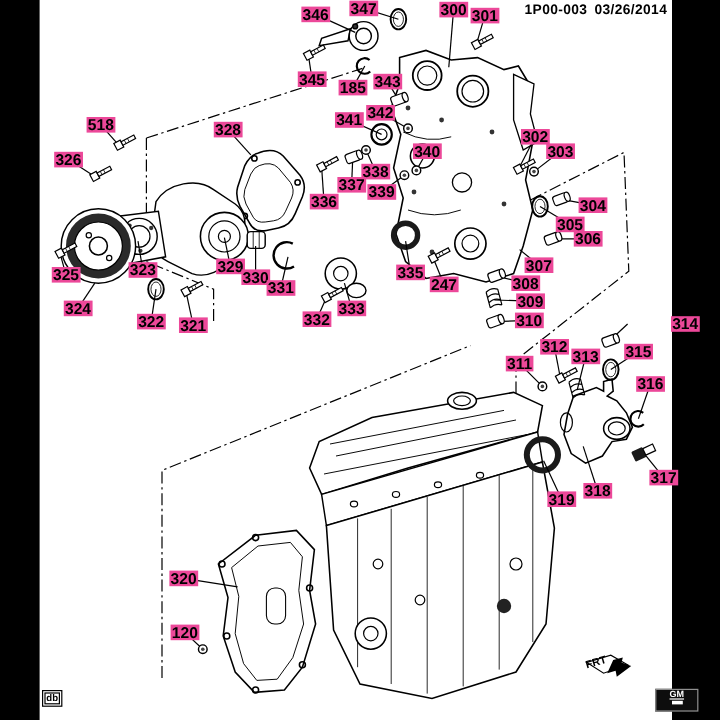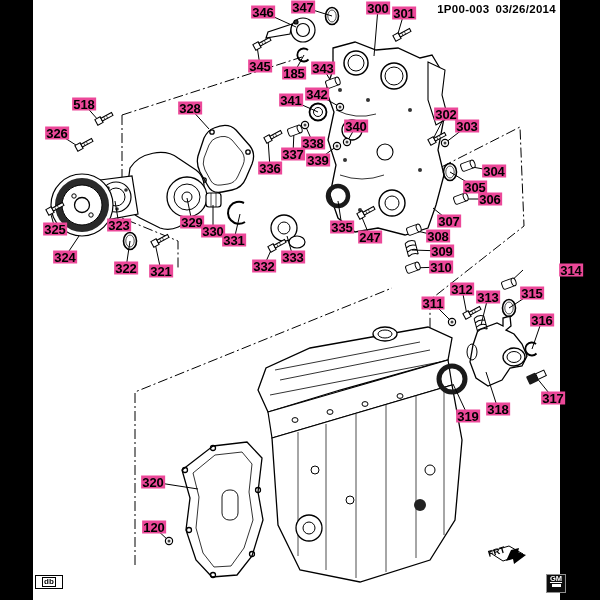--- a/index.html
+++ b/index.html
@@ -7,24 +7,24 @@
        font-family:"Liberation Sans",sans-serif;color:#000}
   .bar{position:absolute;top:0;bottom:0;background:#000}
   #bar-left{left:0;width:33px}
   #bar-right{left:560px;width:40px}
   #header{position:absolute;top:3px;right:44px;font-size:11.5px;font-weight:bold;
           letter-spacing:.3px;white-space:nowrap}
   #header span{margin-left:6px}
   #art{position:absolute;left:0;top:0}
   .callout{position:absolute;transform:translate(-50%,-50%);font-weight:bold;font-size:13px;
            line-height:1;background:#ec4899;padding:0 1px;white-space:nowrap}
-  #db-box{position:absolute;left:35px;top:575px;width:28px;height:14px;border:1.5px solid #000;
+  #db-box{position:absolute;left:35px;top:575px;width:17px;height:14px;border:1.5px solid #000;
           display:flex;align-items:center;justify-content:center;box-sizing:border-box}
   #db-inner{border:1px solid #000;font-size:8px;font-weight:bold;line-height:1;padding:0 1px}
-  #gm-box{position:absolute;left:546px;top:574px;width:20px;height:19px;background:#0d0d0d;
+  #gm-box{position:absolute;left:546px;top:574px;width:36px;height:19px;background:#0d0d0d;
           border:1px solid #909090;box-sizing:border-box;display:flex;flex-direction:column;
           align-items:center;justify-content:flex-start}
   #gm-text{color:#fff;font-size:7.5px;font-weight:bold;line-height:1.1;text-decoration:underline}
   #gm-strip{width:9px;height:3px;background:#fff;margin-top:1px}
 </style>
 </head>
 <body>
 
 <svg id="art" width="600" height="600" viewBox="0 0 600 600">
 

